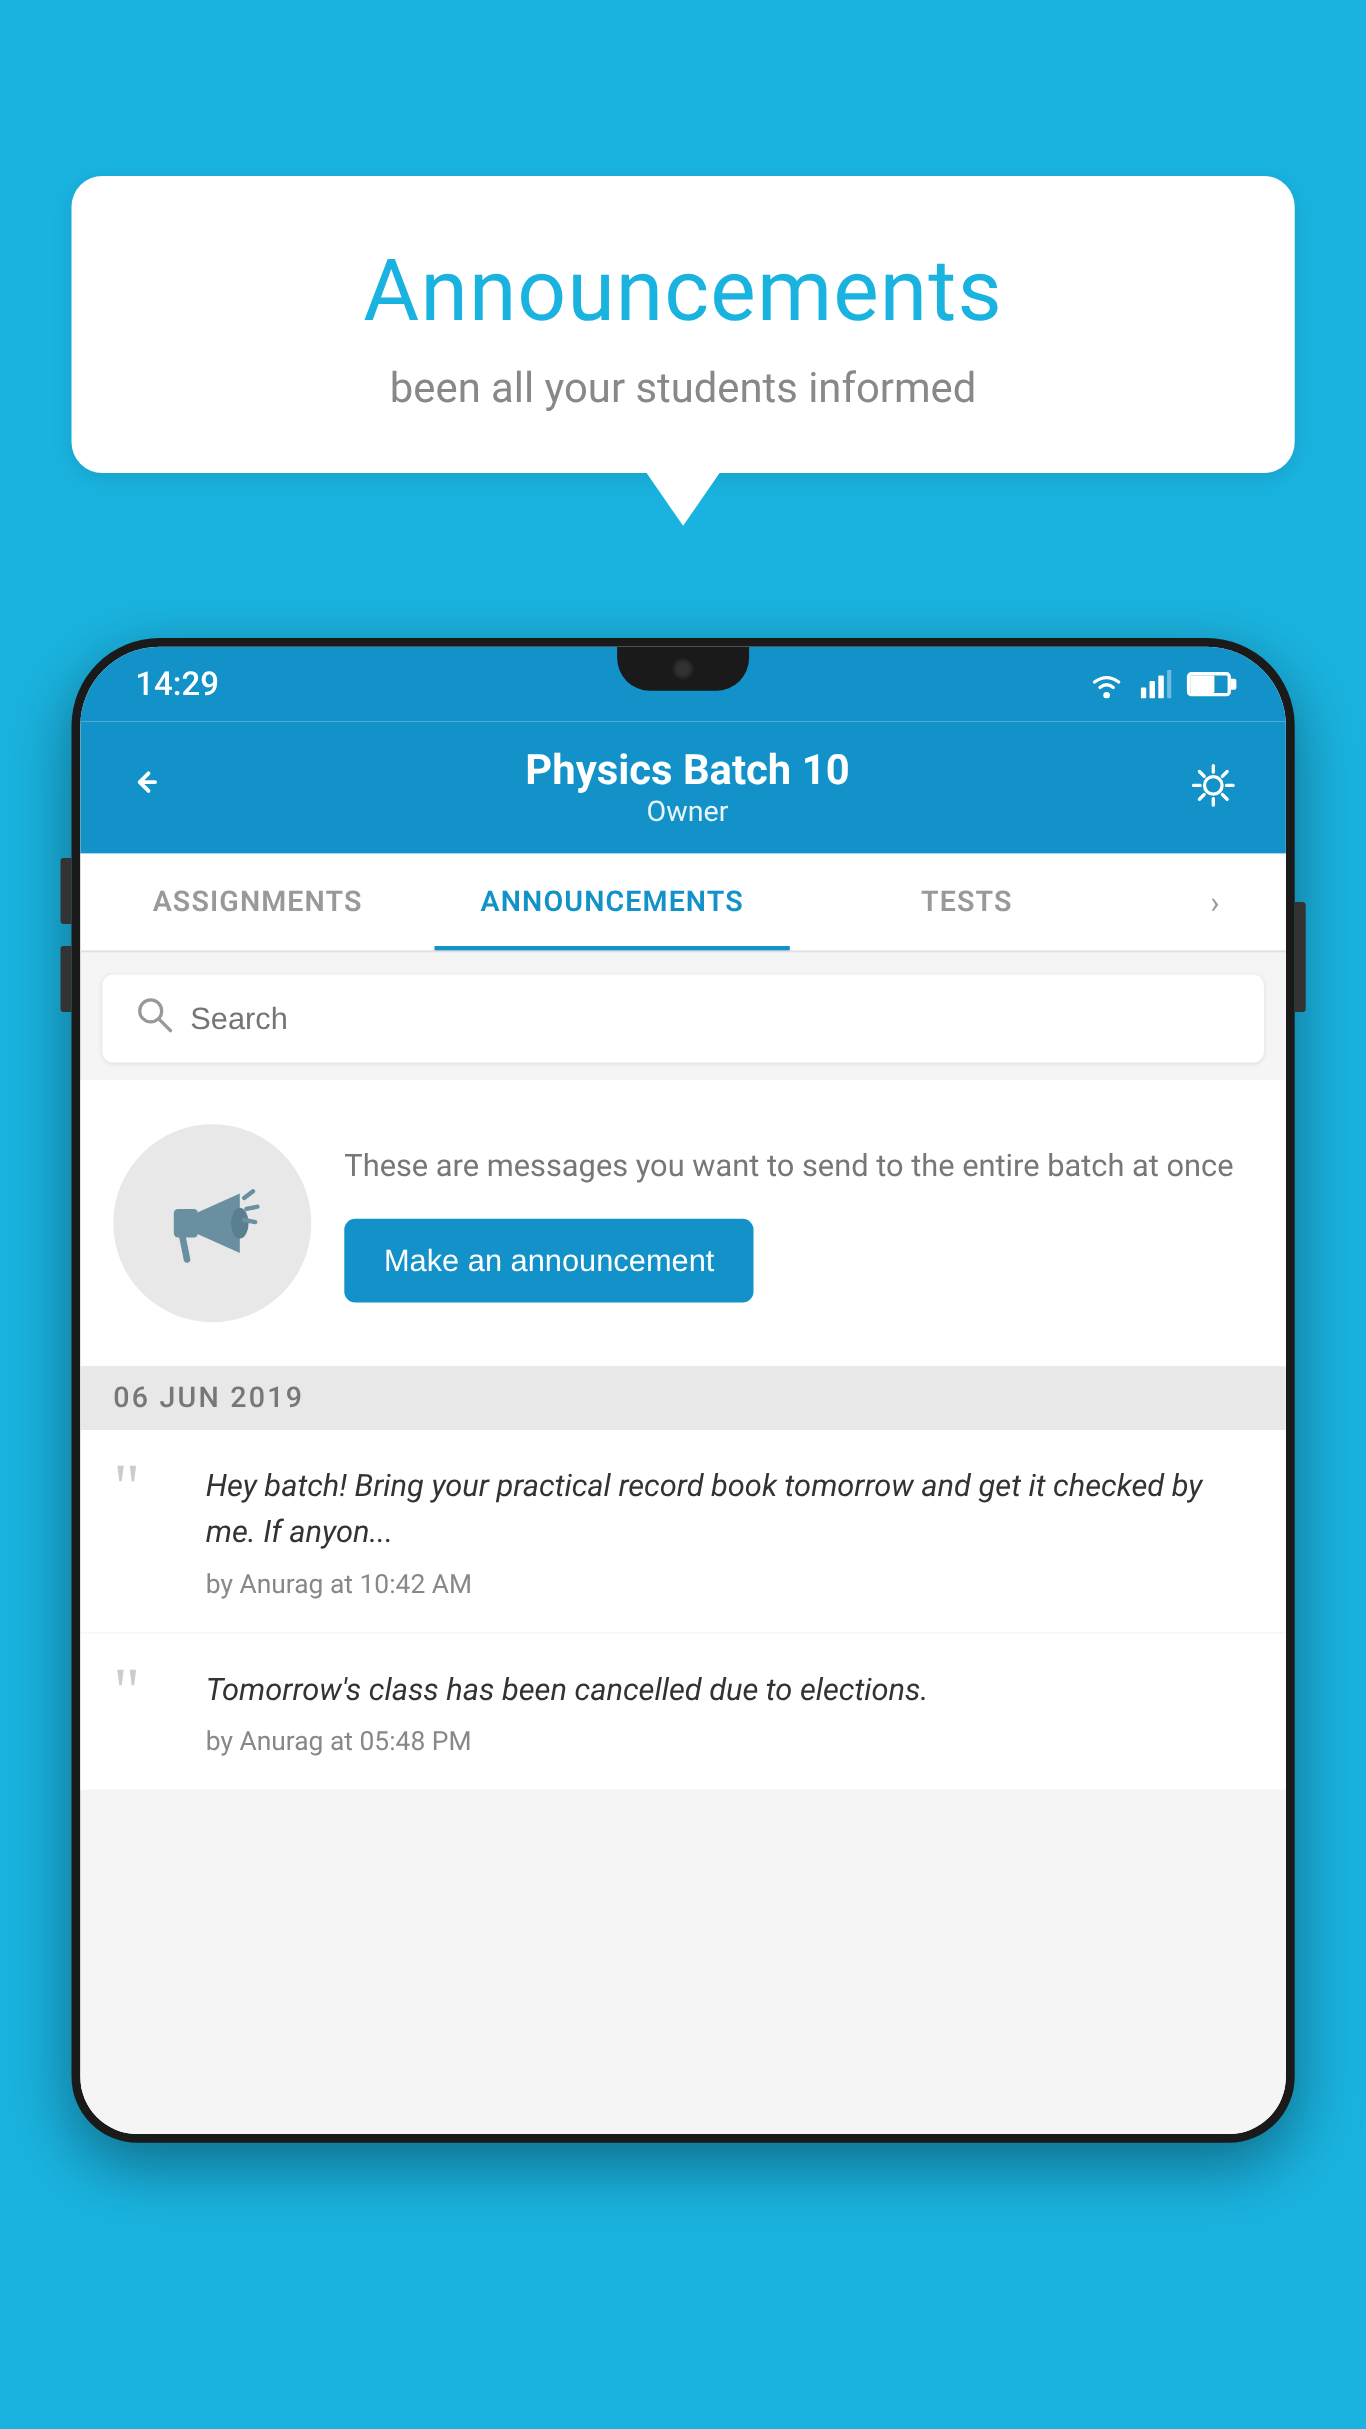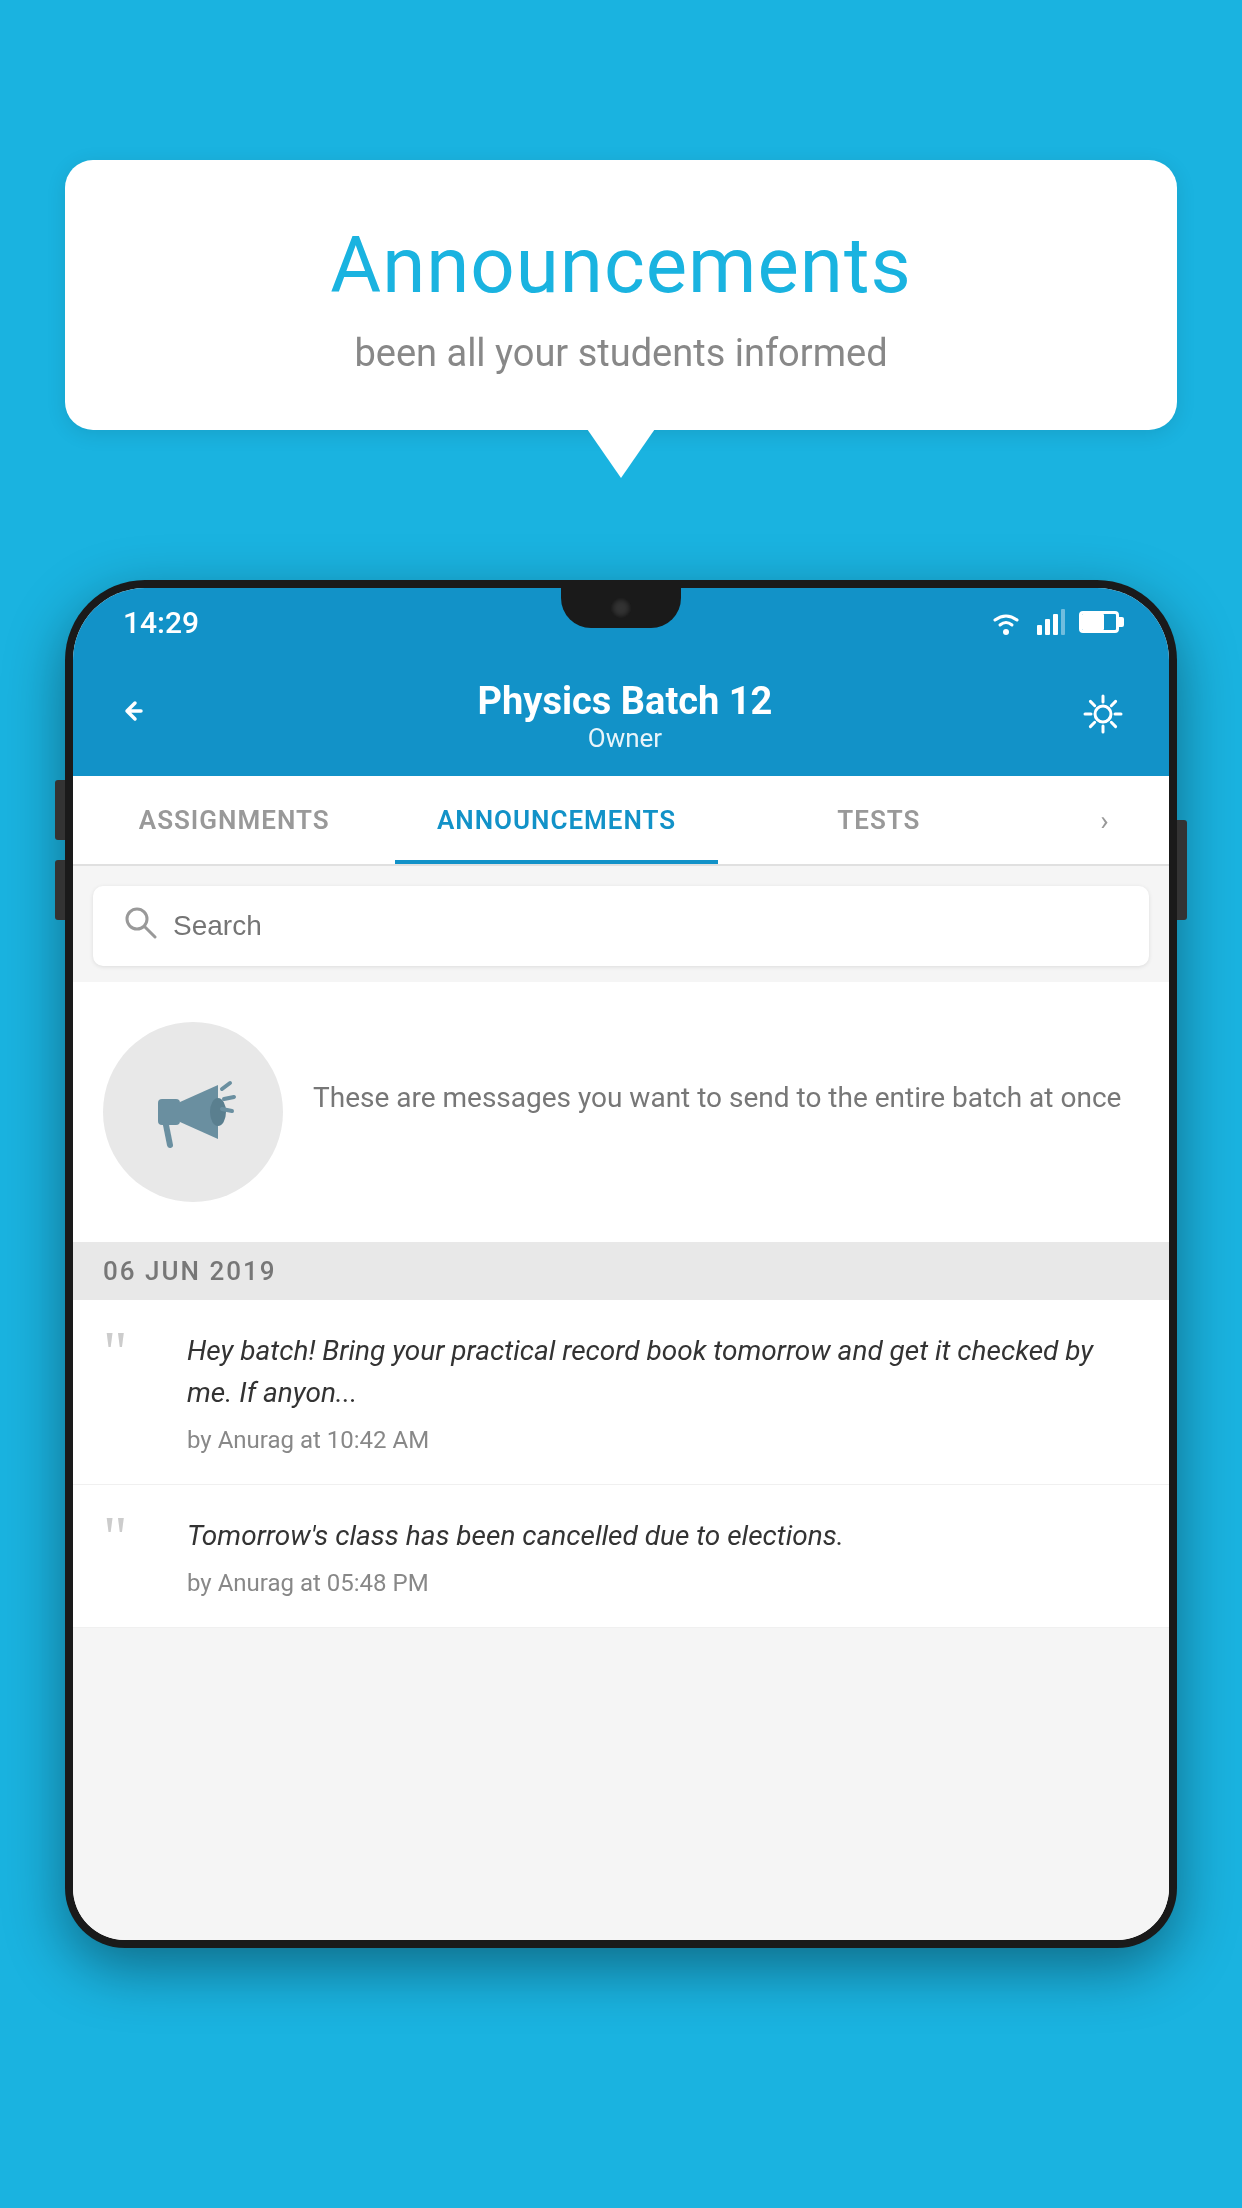--- a/index.html
+++ b/index.html
@@ -462,21 +462,21 @@
         </div>
       </div>
 
       <div class="app-header">
         <div class="back-btn">
           <svg width="40" height="40" viewBox="0 0 40 40" fill="white">
             <path d="M28 20 L14 20 M14 20 L22 12 M14 20 L22 28" stroke="white" stroke-width="3.5" stroke-linecap="round" fill="none"></path>
           </svg>
         </div>
         <div class="header-center">
-          <div class="header-title">Physics Batch 12</div>
+          <div class="header-title">Physics Batch 10</div>
           <div class="header-subtitle">Owner</div>
         </div>
         <div class="settings-btn">
           <svg class="gear-svg" viewBox="0 0 52 52" fill="none" stroke="white" stroke-width="3">
             <circle cx="26" cy="26" r="8"></circle>
             <path d="M26 8 L26 14 M26 38 L26 44 M8 26 L14 26 M38 26 L44 26 M13.4 13.4 L17.7 17.7 M34.3 34.3 L38.6 38.6 M38.6 13.4 L34.3 17.7 M17.7 34.3 L13.4 38.6" stroke-linecap="round"></path>
           </svg>
         </div>
       </div>
 
@@ -508,20 +508,21 @@
               <ellipse cx="70" cy="45" rx="8" ry="14" fill="#5a7f8f"></ellipse>
               <path d="M18 58 L22 78" stroke="#6a8fa0" stroke-width="6" stroke-linecap="round"></path>
 
               <line x1="74" y1="22" x2="82" y2="16" stroke="#6a8fa0" stroke-width="4" stroke-linecap="round"></line>
               <line x1="76" y1="32" x2="86" y2="30" stroke="#6a8fa0" stroke-width="4" stroke-linecap="round"></line>
               <line x1="74" y1="42" x2="84" y2="44" stroke="#6a8fa0" stroke-width="4" stroke-linecap="round"></line>
             </svg>
           </div>
           <div class="promo-right">
             <div class="promo-text">These are messages you want to send to the entire batch at once</div>
+            <button class="make-announcement-btn">Make an announcement</button>
           </div>
         </div>
 
         <div class="date-separator">06  JUN  2019</div>
 
         <div class="announcement-item">
           <div class="quote-icon">"</div>
           <div class="announcement-content">
             <div class="announcement-text">Hey batch! Bring your practical record book tomorrow and get it checked by me. If anyon...</div>
             <div class="announcement-meta">by Anurag at 10:42 AM</div>

